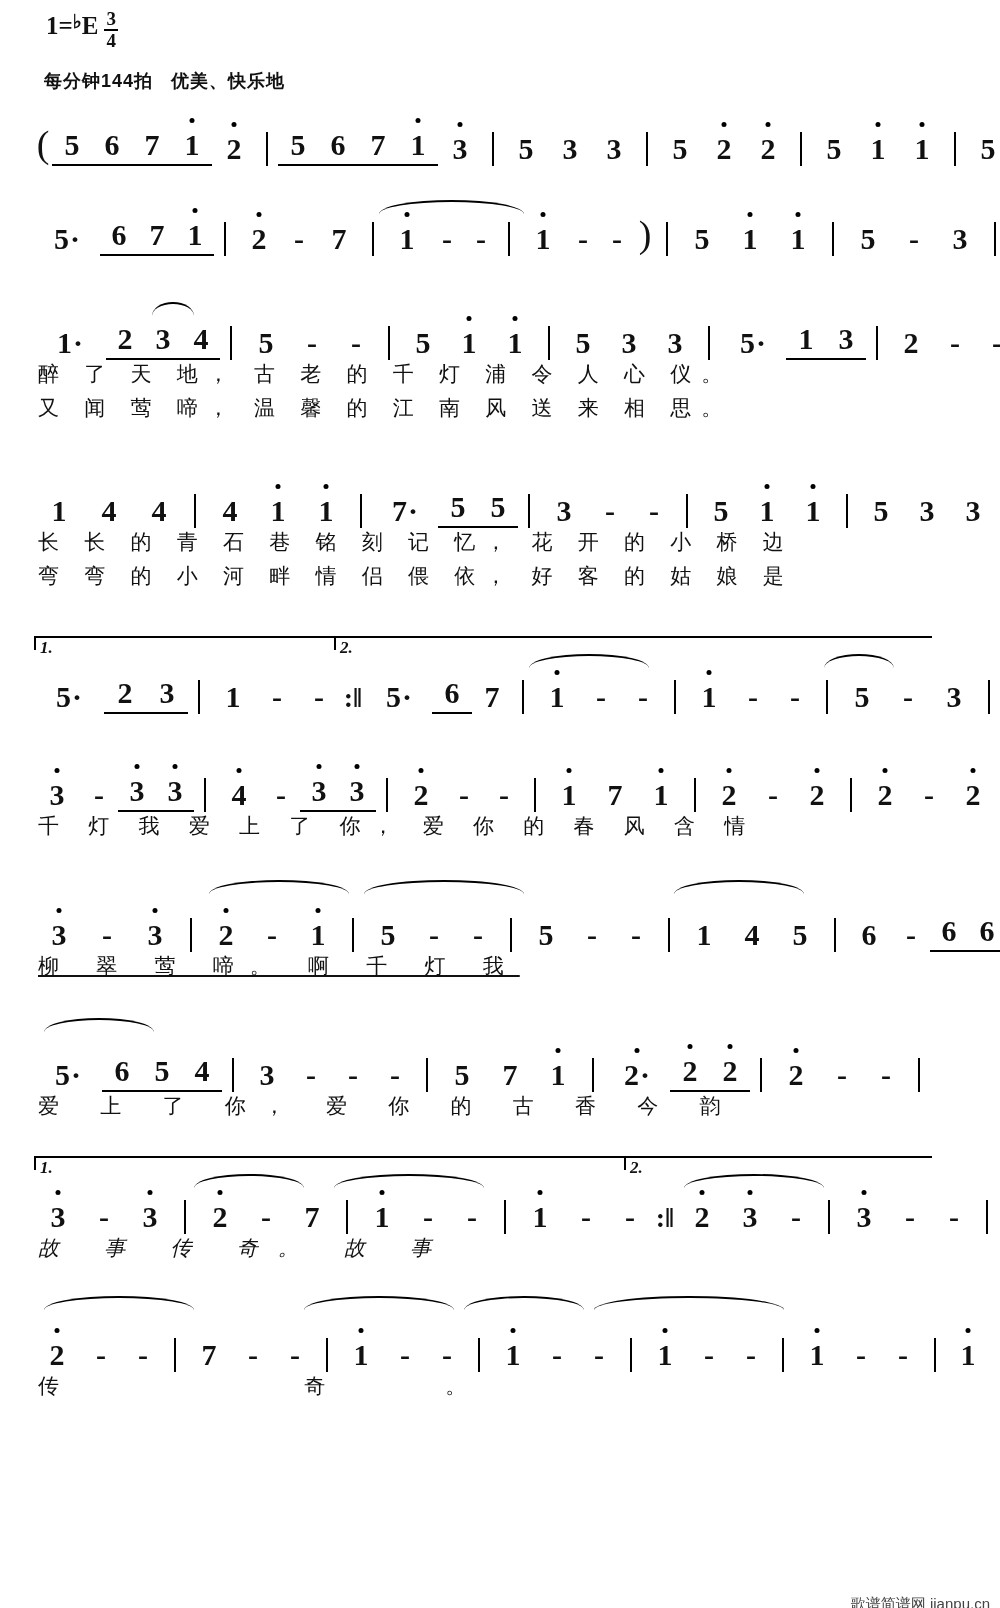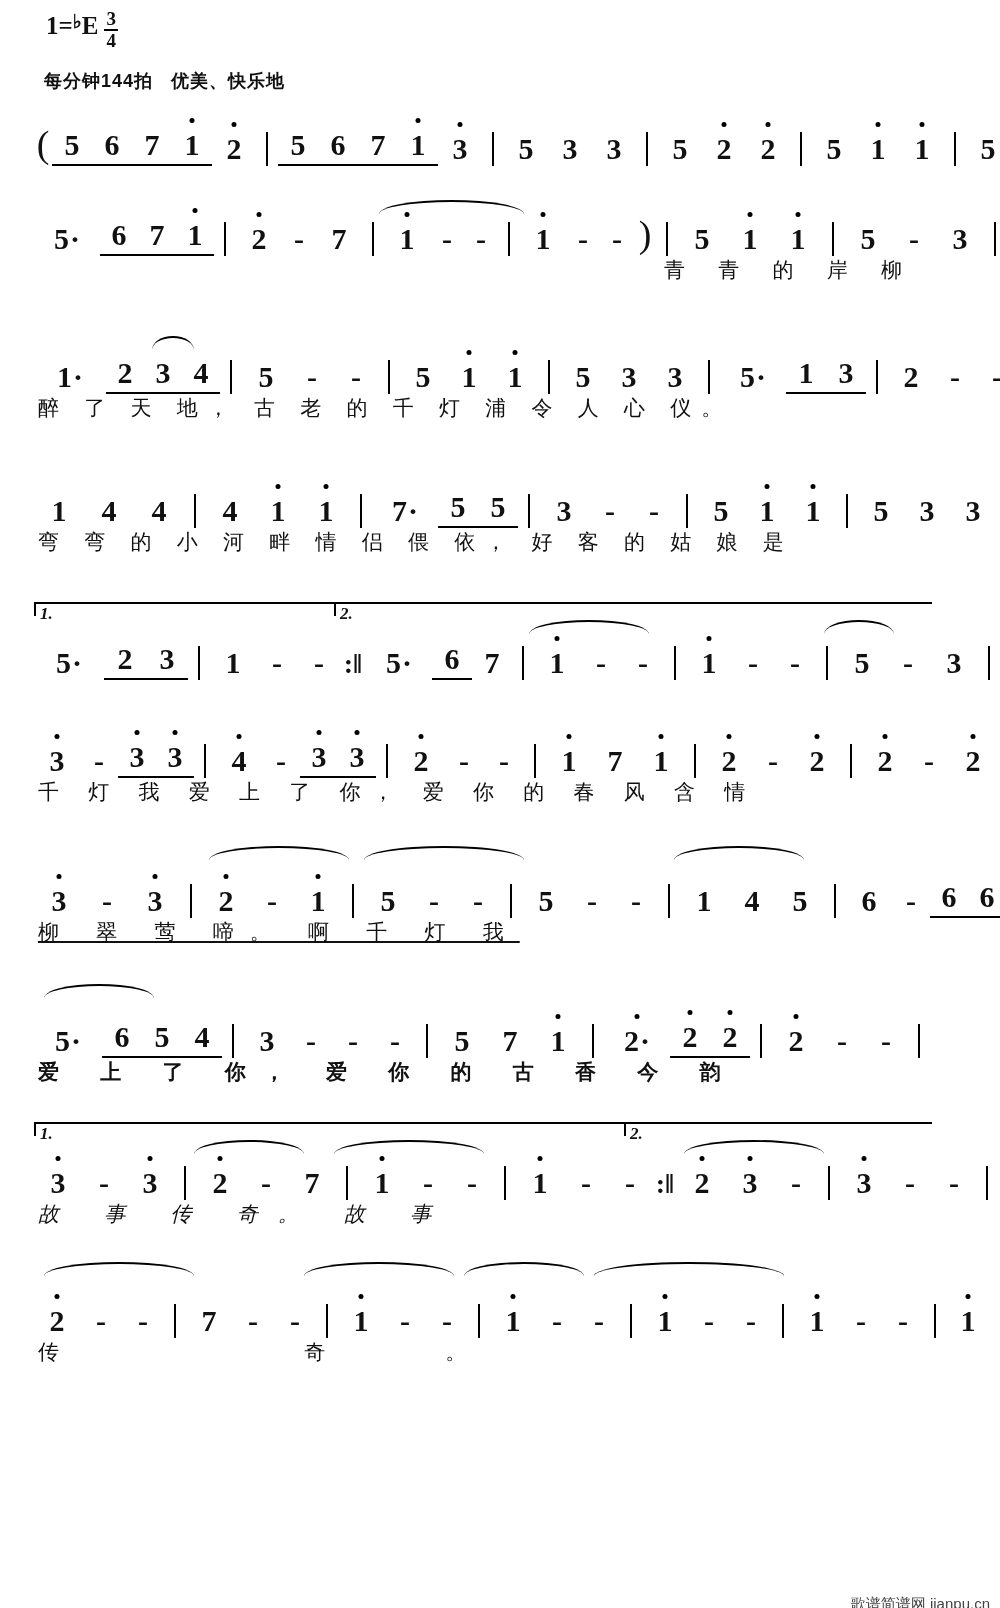--- a/index.html
+++ b/index.html
@@ -274,23 +274,20 @@
       <span class="bar"></span>
       <span class="cell note" style="width:44px;">5</span>
       <span class="cell note oct-up" style="width:44px;">1</span>
       <span class="cell note oct-up" style="width:44px;">1</span>
       <span class="bar"></span>
       <span class="cell note" style="width:44px;">5</span>
       <span class="cell" style="width:44px;">-</span>
       <span class="cell note" style="width:44px;">3</span>
       <span class="bar"></span>
     </div>
-    <div class="lyric" style="padding-left:630px;">
-      <span style="letter-spacing:14px;">青 青 的 岸 柳</span>
-    </div>
 
   </div>
 
   <div class="system" style="margin-top:40px;">
     <div class="tie" style="left:118px; top:6px; width:42px;"></div>
     <div class="notes">
       <span class="cell note dotted" style="width:68px;">1</span>
       <span class="cell note u1" style="width:34px;">2</span>
       <span class="cell note u1" style="width:34px;">3</span>
       <span class="cell note u1" style="width:34px;">4</span>
@@ -312,20 +309,23 @@
       <span class="cell note u1" style="width:36px;">3</span>
       <span class="bar"></span>
       <span class="cell note" style="width:42px;">2</span>
       <span class="cell" style="width:42px;">-</span>
       <span class="cell" style="width:42px;">-</span>
 
     </div>
     <div class="lyric" style="padding-left:4px;">
       <span style="letter-spacing:10px;">醉 了 天 地， 古 老 的 千 灯 浦 令 人 心 仪。</span>
     </div>
+    <div class="lyric" style="padding-left:4px;">
+      <span style="letter-spacing:10px;">又 闻 莺 啼， 温 馨 的 江 南 风 送 来 相 思。</span>
+    </div>
 
   </div>
 
   <div class="system" style="margin-top:36px;">
     <div class="notes">
       <span class="cell note" style="width:46px;">1</span>
       <span class="cell note" style="width:46px;">4</span>
       <span class="cell note" style="width:46px;">4</span>
       <span class="bar"></span>
       <span class="cell note" style="width:44px;">4</span>
@@ -341,20 +341,23 @@
       <span class="cell" style="width:44px;">-</span>
       <span class="bar"></span>
       <span class="cell note" style="width:42px;">5</span>
       <span class="cell note oct-up" style="width:42px;">1</span>
       <span class="cell note oct-up" style="width:42px;">1</span>
       <span class="bar"></span>
       <span class="cell note" style="width:42px;">5</span>
       <span class="cell note" style="width:42px;">3</span>
       <span class="cell note" style="width:42px;">3</span>
       <span class="bar"></span>
+    </div>
+    <div class="lyric" style="padding-left:4px;">
+      <span style="letter-spacing:10px;">长 长 的 青 石 巷 铭 刻 记 忆， 花 开 的 小 桥 边</span>
     </div>
     <div class="lyric" style="padding-left:4px;">
       <span style="letter-spacing:10px;">弯 弯 的 小 河 畔 情 侣 偎 依， 好 客 的 姑 娘 是</span>
     </div>
 
   </div>
 
   <div class="system" style="margin-top:40px;">
     <div class="volta-line" style="left:0px; top:0px; width:300px;"></div>
     <div class="volta" style="left:6px; top:2px;">1.</div>
@@ -483,21 +486,21 @@
       <span class="cell note oct-up dotted" style="width:62px;">2</span>
       <span class="cell note u1 oct-up" style="width:36px;">2</span>
       <span class="cell note u1 oct-up" style="width:36px;">2</span>
       <span class="bar"></span>
       <span class="cell note oct-up" style="width:44px;">2</span>
       <span class="cell" style="width:44px;">-</span>
       <span class="cell" style="width:44px;">-</span>
       <span class="bar"></span>
     </div>
     <div class="lyric" style="padding-left:4px;">
-      <span style="letter-spacing:18px;font-weight:bold;">爱 上 了 你， 爱 你 的 古 香 今 韵</span>
+      <span style="letter-spacing:18px;">爱 上 了 你， 爱 你 的 古 香 今 韵</span>
     </div>
 
   </div>
 
   <div class="system" style="margin-top:30px;">
     <div class="volta-line" style="left:0px; top:0px; width:590px;"></div>
     <div class="volta" style="left:6px; top:2px;">1.</div>
     <div class="volta-line" style="left:590px; top:0px; width:306px;"></div>
     <div class="volta" style="left:596px; top:2px;">2.</div>
     <div class="tie" style="left:160px; top:18px; width:110px;"></div>

